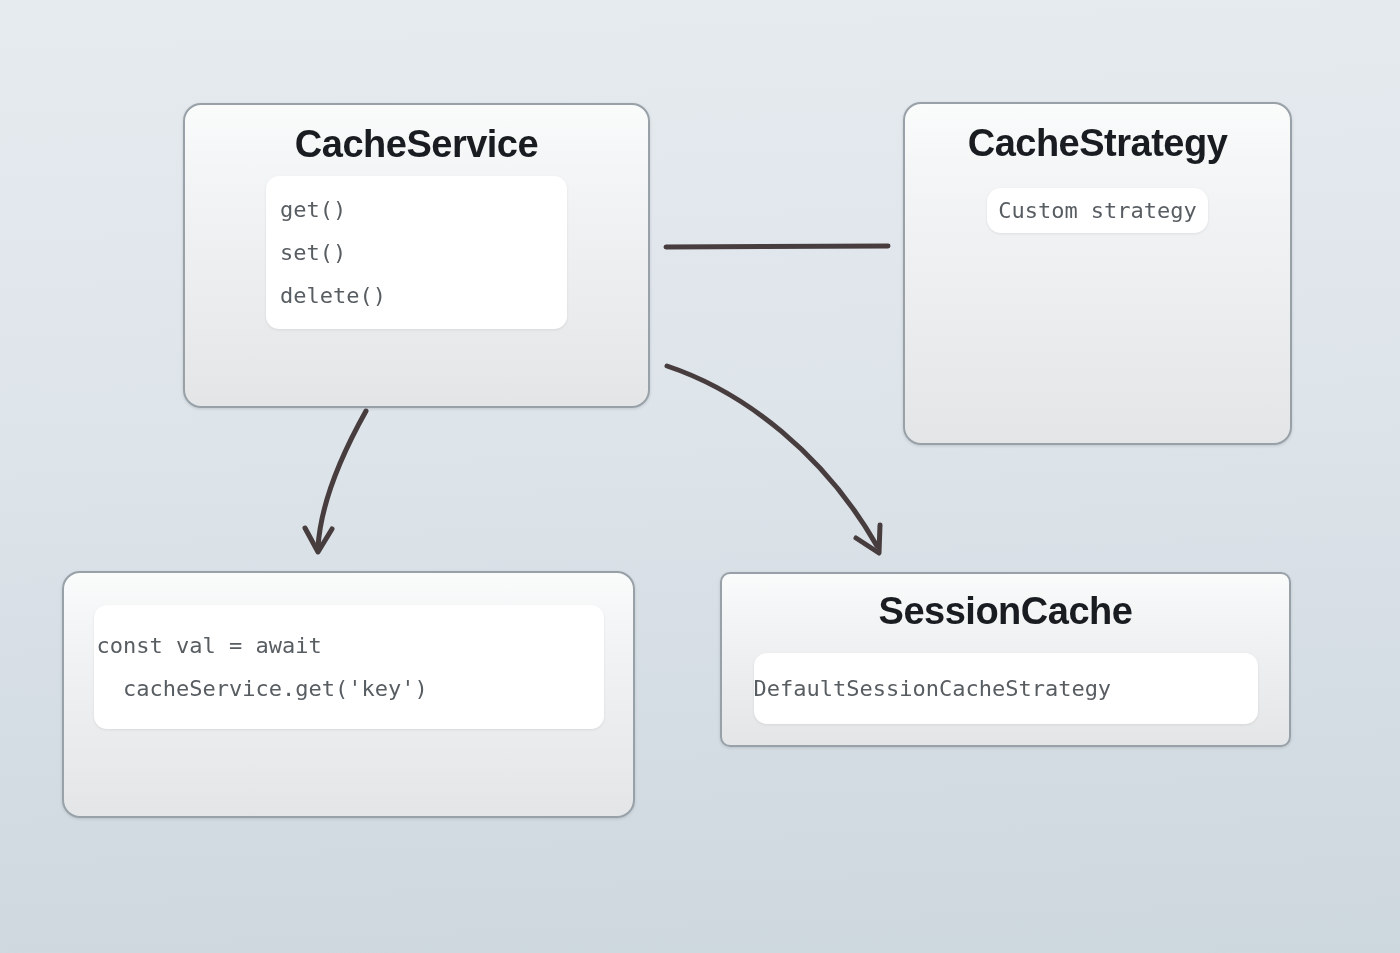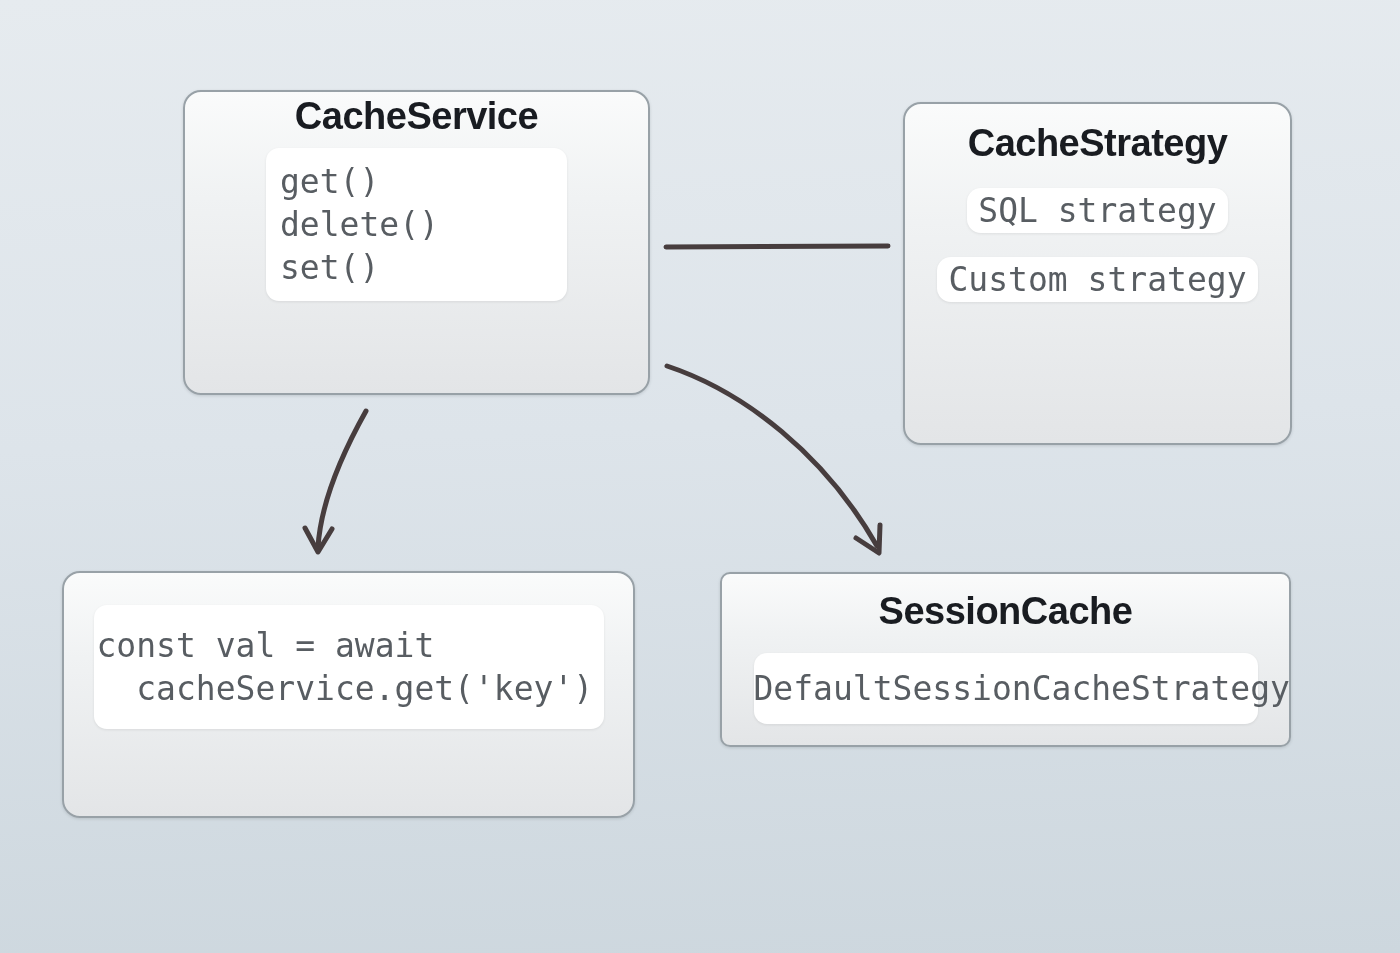--- a/index.html
+++ b/index.html
@@ -27,26 +27,26 @@
     text-align:center;
   }
   .codebox{
     background:var(--code-box-fill,#ffffff);
     border-radius:13px;
     box-shadow:0 1px 3px rgba(0,0,0,.08);
     box-sizing:border-box;
   }
   .code-line, .pill, .code-single{
     font-family:"DejaVu Sans Mono", monospace;
-    font-size:33px;line-height:43px;
+    font-size:22px;line-height:43px;
     color:var(--code-text,#585d62);
     white-space:pre;
   }
   
-  #node-cache-service{left:183px;top:90px;width:467px;height:305px;}
+  #node-cache-service{left:183px;top:103px;width:467px;height:305px;padding-top:15px;}
   #node-cache-service .codebox{margin-top:8px;width:301px;padding:12px 14px;}
   
   #node-cache-strategy{left:903px;top:102px;width:389px;height:343px;padding-top:15px;}
   .pill-stack{margin-top:21px;display:flex;flex-direction:column;align-items:center;gap:24px;}
   .pill{
     background:var(--code-box-fill,#ffffff);
     border-radius:14px;
     box-shadow:0 1px 3px rgba(0,0,0,.08);
     padding:1px 11px;
     line-height:43px;
@@ -75,29 +75,28 @@
     <path class="edge" d="M 366 411 C 343 452, 321 500, 318 547"></path>
     <path class="edge" d="M 305 528 L 318 552 L 332 529"></path>
     <path class="edge" d="M 667 366 C 745 392, 825 455, 877 546"></path>
     <path class="edge" d="M 856 538 L 879 553 L 880 525"></path>
   </svg>
 
   <div class="node" id="node-cache-service">
     <h2 class="node-title">CacheService</h2>
     <div class="codebox">
       <div class="code-line">get()</div>
+      <div class="code-line">set()</div>
       <div class="code-line">delete()</div>
-      <div class="code-line">set()</div>
     </div>
   </div>
 
   <div class="node" id="node-cache-strategy">
     <h2 class="node-title">CacheStrategy</h2>
     <div class="pill-stack">
-      <div class="pill">SQL strategy</div>
       <div class="pill">Custom strategy</div>
     </div>
   </div>
 
   <div class="node" id="node-my-service">
     <div class="codebox">
       <div class="code-line">const val = await</div>
       <div class="code-line">  cacheService.get('key')</div>
     </div>
   </div>

